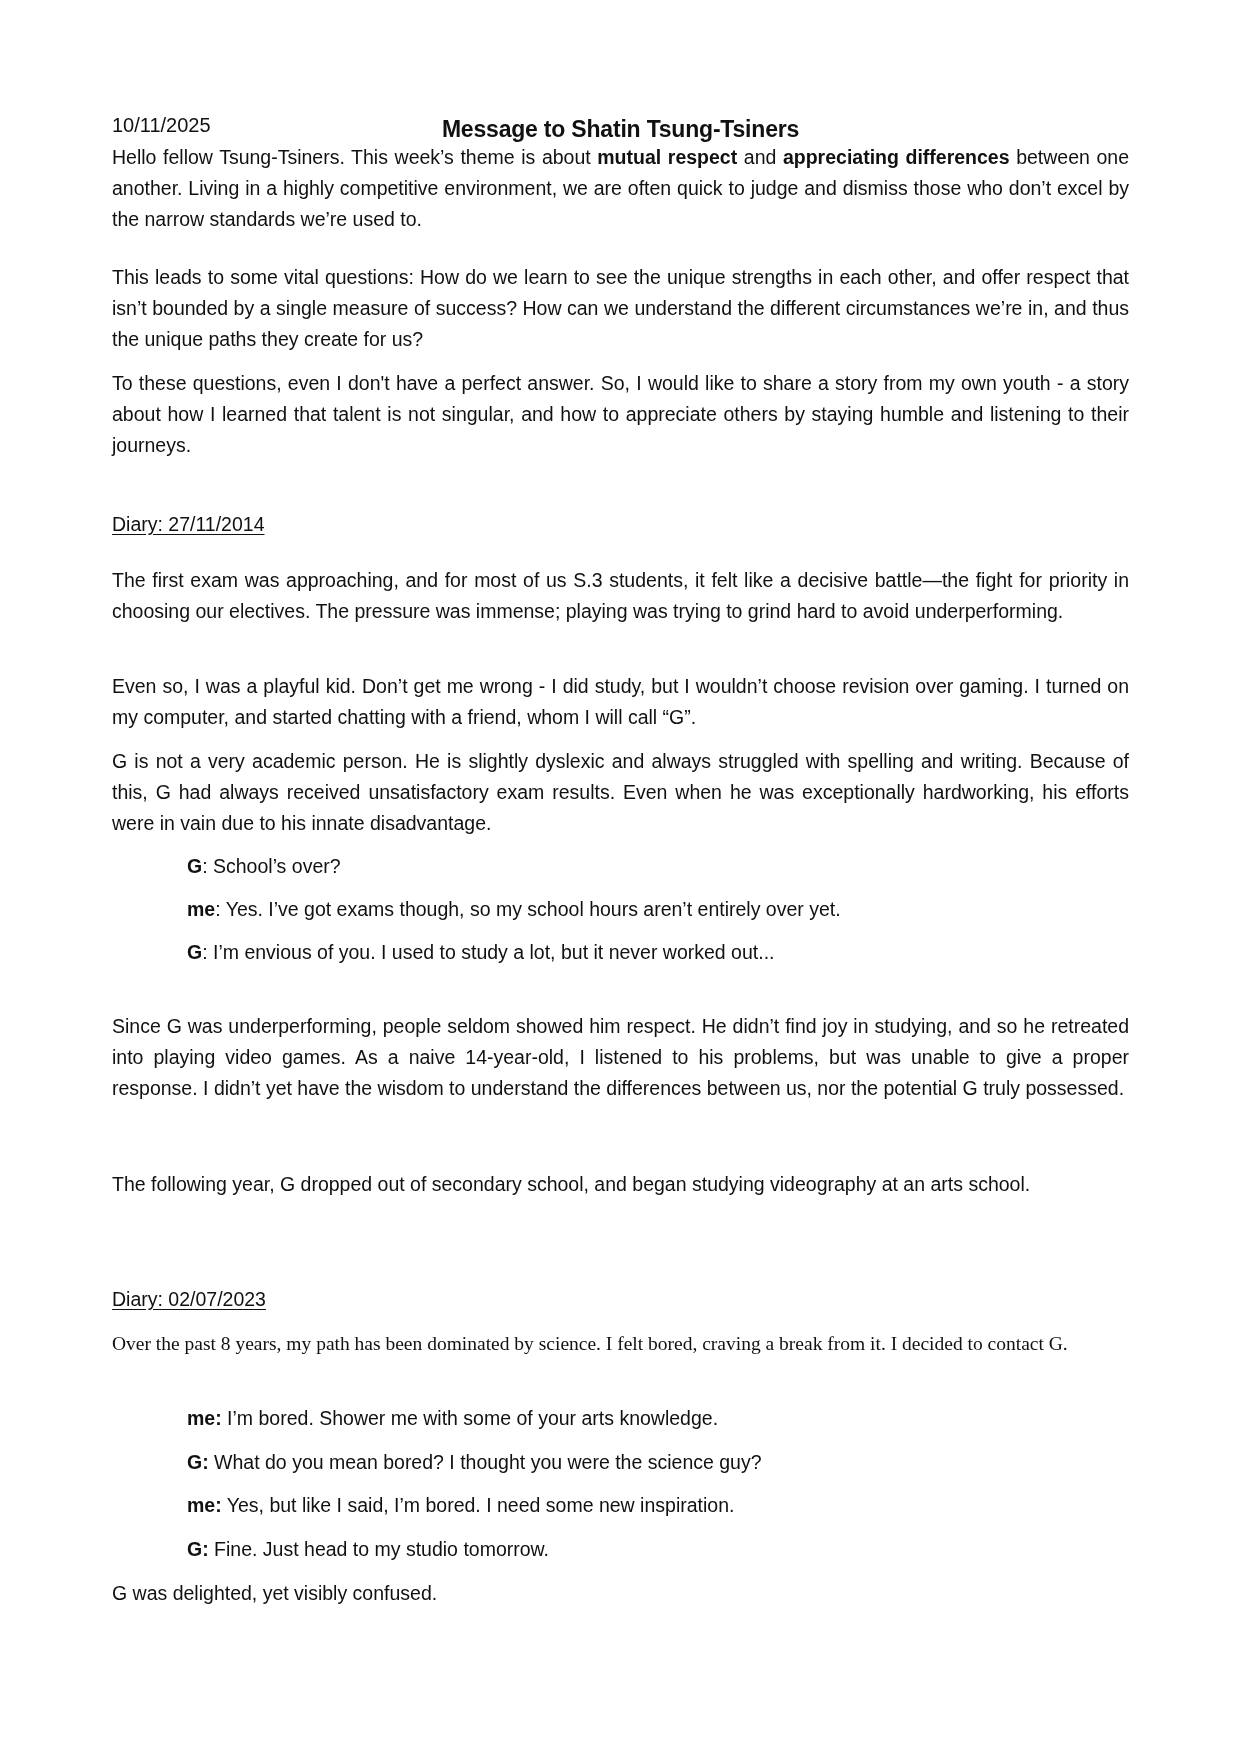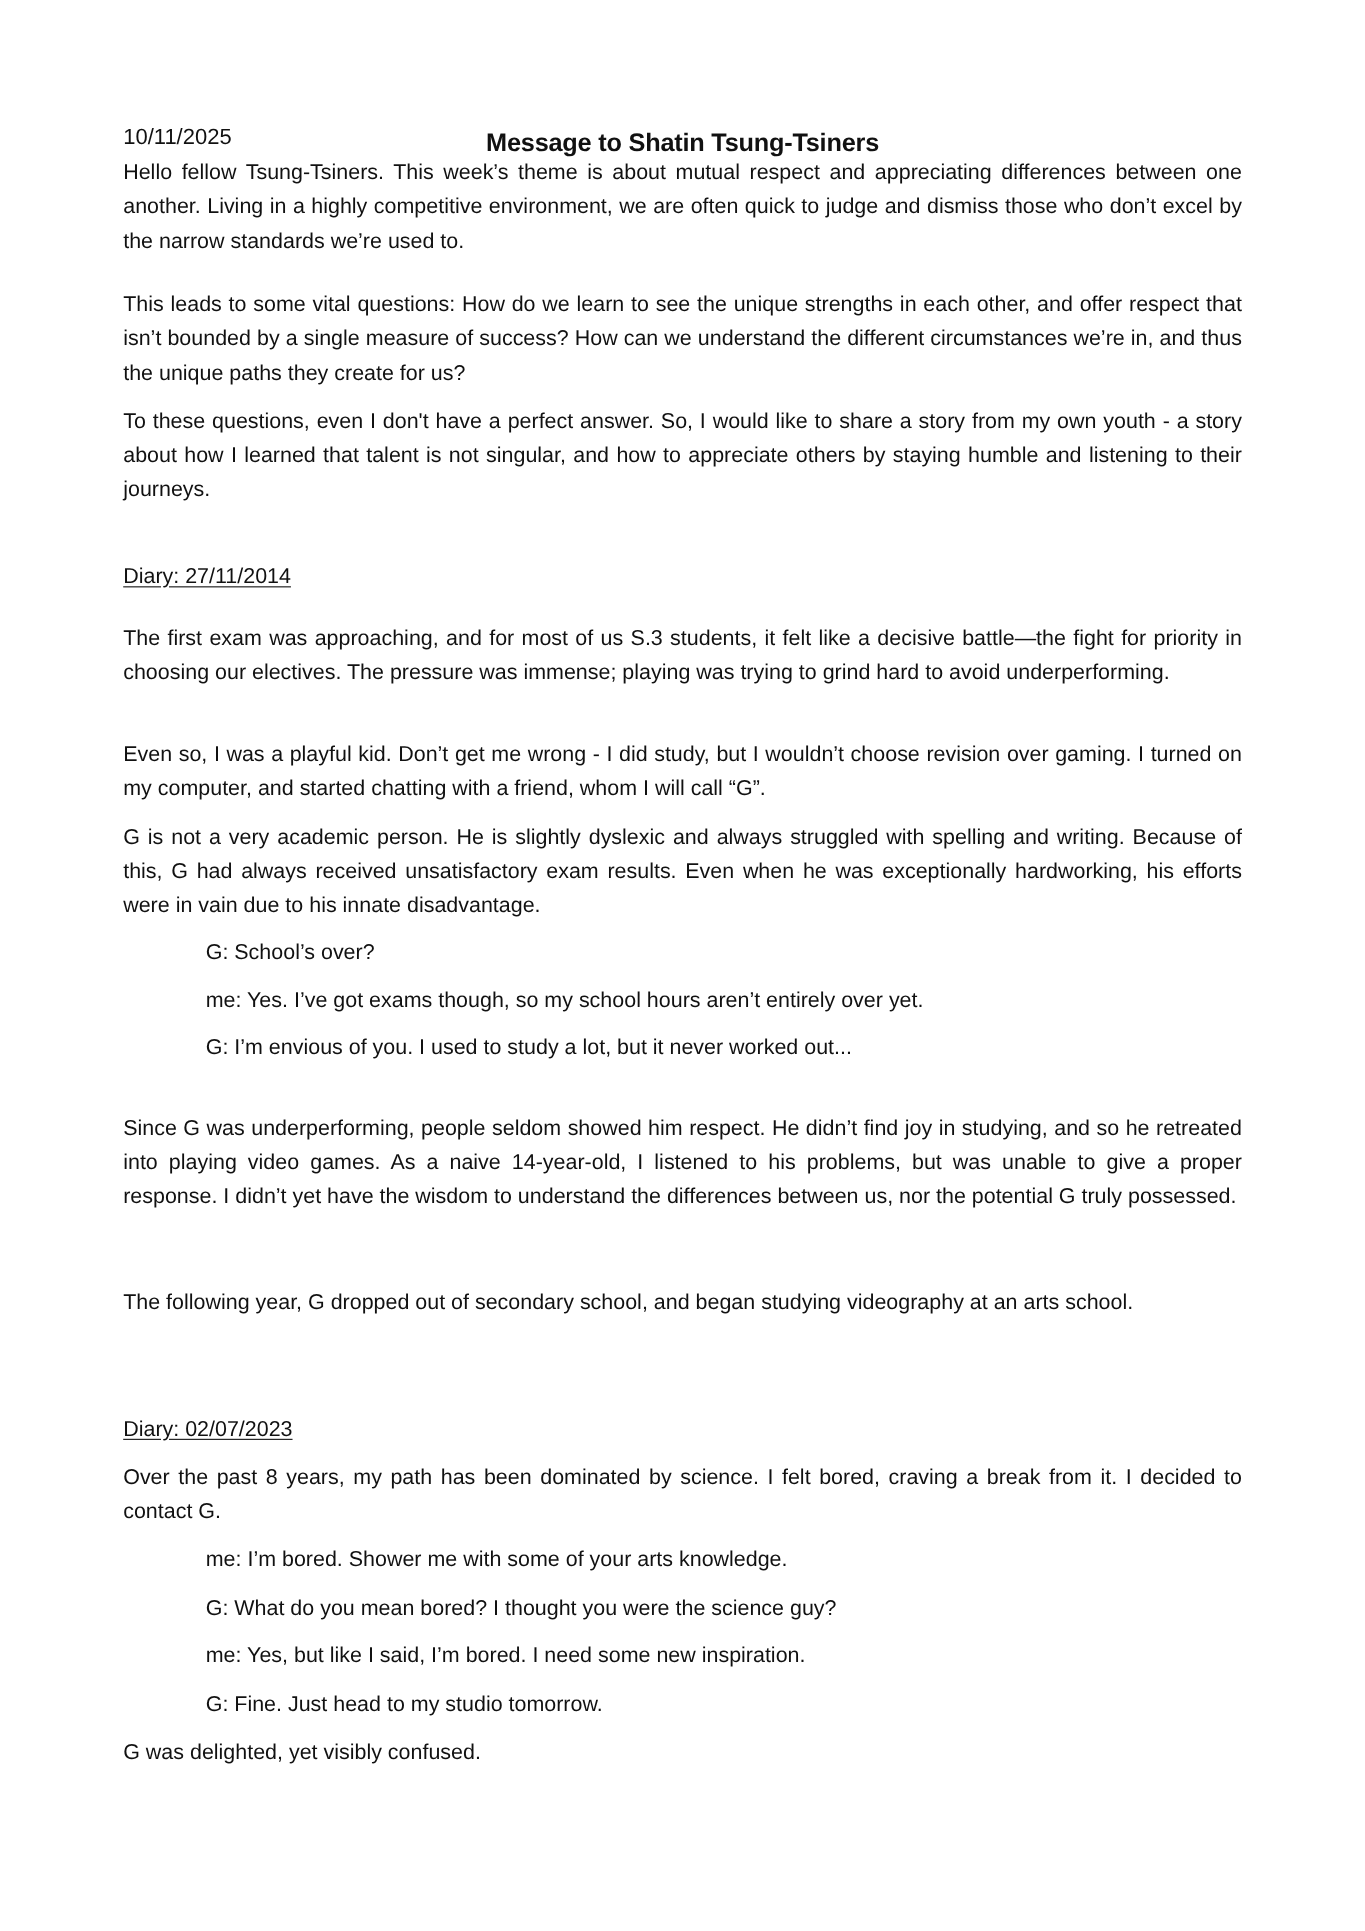--- a/index.html
+++ b/index.html
@@ -6,21 +6,21 @@
     body { width: 1241px; height: 1755px; position: relative; overflow: hidden;
       font-family: "Liberation Sans", "DejaVu Sans", sans-serif; color: #111111; }
     .page { position: absolute; left: 112px; top: 0; width: 1017px; }
     .title { position: absolute; left: 0; top: 76px; width: 1017px; text-align: center;
       font-size: 23px; font-weight: bold; letter-spacing: -0.2px; margin-top: 40px; }
     .date { position: absolute; left: 0; top: 114px; width: 1015px; font-size: 20px; }
     .block { position: absolute; left: 0; width: 1017px; font-size: 19.5px; line-height: 31.2px; }
     .just { text-align: justify; }
     .heading { text-decoration: underline; text-underline-offset: 3px; }
     .chat { position: absolute; left: 75px; font-size: 19.5px; line-height: 31px; white-space: nowrap; }
-    b { font-weight: normal; }
+    b { font-weight: bold; }
   </style>
 </head>
 <body>
 
 <div class="page">
   <div class="title">Message to Shatin Tsung-Tsiners</div>
   <div class="date">10/11/2025</div>
 
   <p class="block just" style="top:142px; margin:0;"><span>Hello fellow Tsung-Tsiners. This week’s theme is about </span><b>mutual respect</b><span> and </span><b>appreciating differences</b><span> between one another. Living in a highly competitive environment, we are often quick to judge and dismiss those who don’t excel by the narrow standards we’re used to.</span></p>
 
@@ -39,21 +39,21 @@
   <div class="chat" style="top:851px;"><b>G</b><span>: </span><span>School’s over?</span></div>
   <div class="chat" style="top:894px;"><b>me</b><span>: </span><span>Yes. I’ve got exams though, so my school hours aren’t entirely over yet.</span></div>
   <div class="chat" style="top:937px;"><b>G</b><span>: </span><span>I’m envious of you. I used to study a lot, but it never worked out...</span></div>
 
   <p class="block just" style="top:1011px; margin:0;">Since G was underperforming, people seldom showed him respect. He didn’t find joy in studying, and so he retreated into playing video games. As a naive 14-year-old, I listened to his problems, but was unable to give a proper response. I didn’t yet have the wisdom to understand the differences between us, nor the potential G truly possessed.</p>
 
   <p class="block just" style="top:1169px; margin:0;">The following year, G dropped out of secondary school, and began studying videography at an arts school.</p>
 
   <div class="block heading" style="top:1284px;">Diary: 02/07/2023</div>
 
-  <p class="block just" style="top:1328px; margin:0;">Over the past 8 years, my path has been dominated by science. I felt bored, craving a break from it. I decided to contact G.</p>
+  <p class="block just" style="top:1328px; margin:0;font-family:Liberation Serif, serif;">Over the past 8 years, my path has been dominated by science. I felt bored, craving a break from it. I decided to contact G.</p>
 
   <div class="chat" style="top:1403px;"><b>me:</b><span> </span><span>I’m bored. Shower me with some of your arts knowledge.</span></div>
   <div class="chat" style="top:1447px;"><b>G:</b><span> </span><span>What do you mean bored? I thought you were the science guy?</span></div>
   <div class="chat" style="top:1490px;"><b>me:</b><span> </span><span>Yes, but like I said, I’m bored. I need some new inspiration.</span></div>
   <div class="chat" style="top:1534px;"><b>G:</b><span> </span><span>Fine. Just head to my studio tomorrow.</span></div>
 
   <p class="block" style="top:1578px; margin:0;">G was delighted, yet visibly confused.</p>
 </div>
 
 </body></html>

